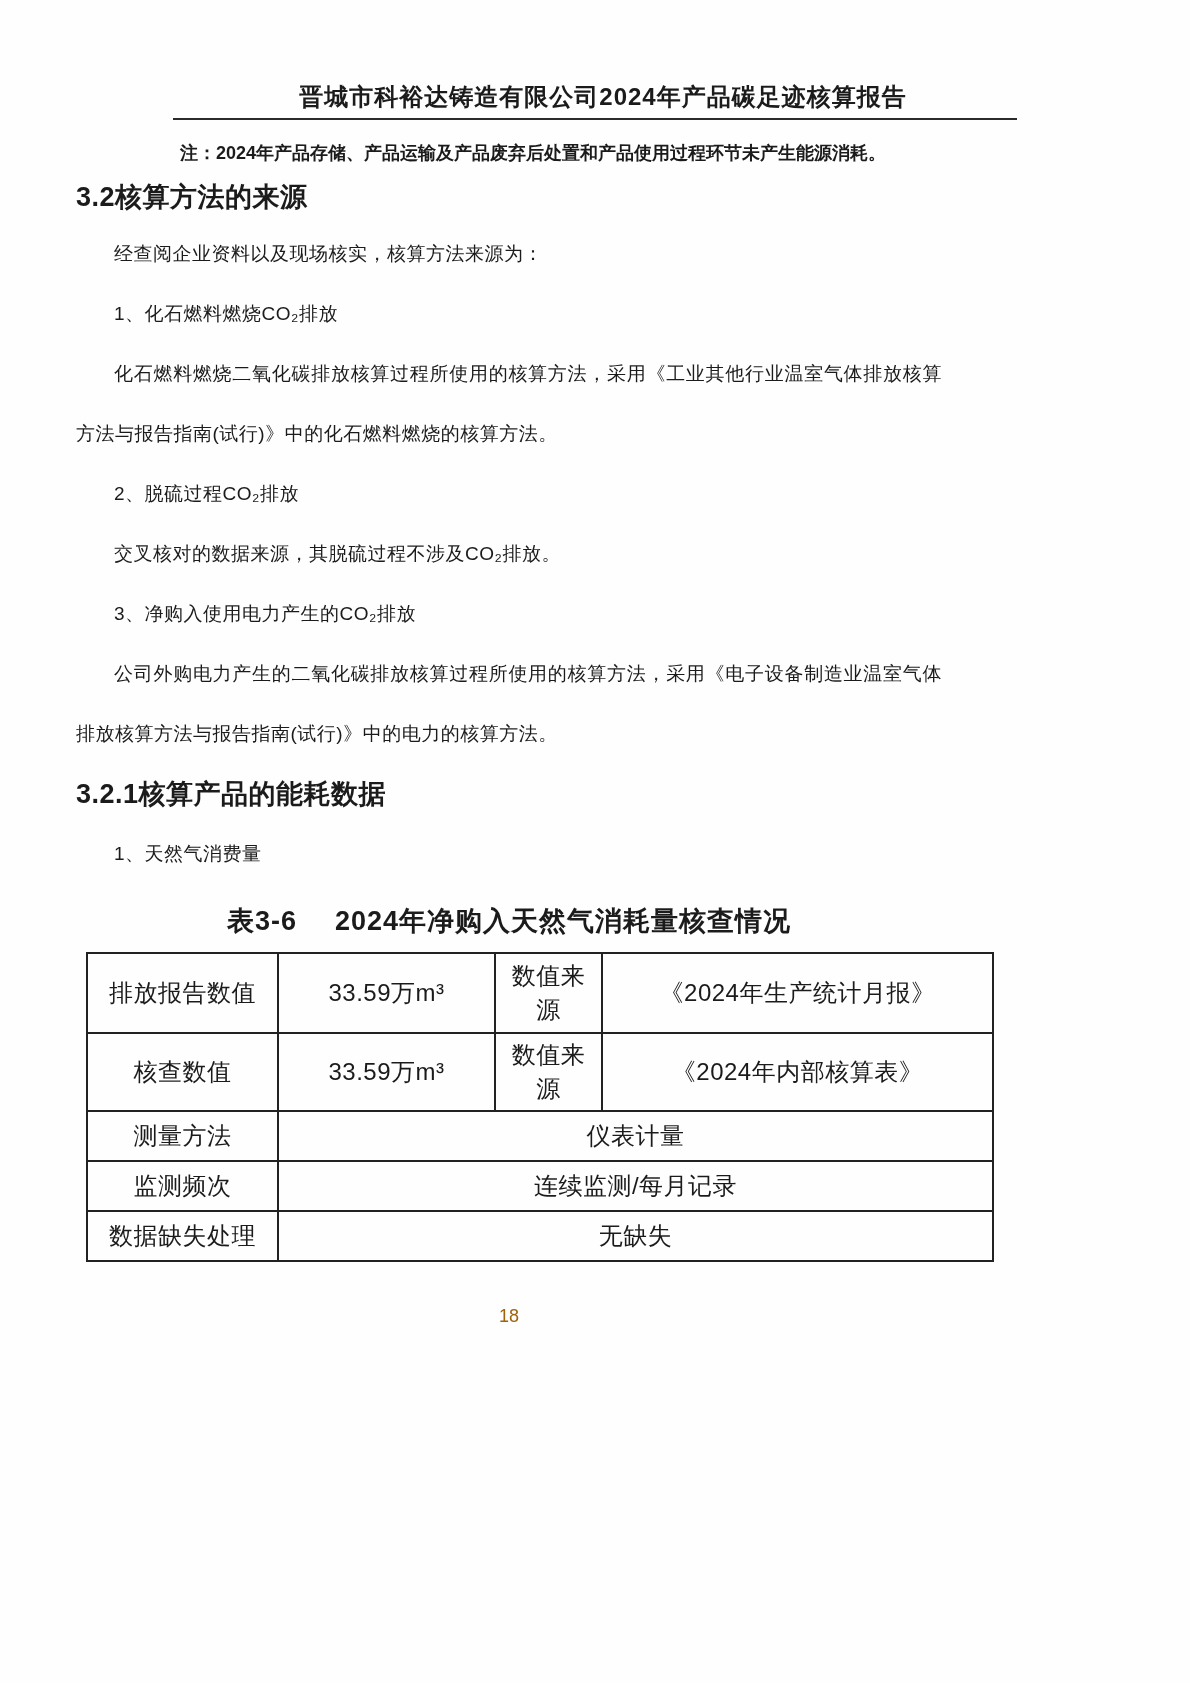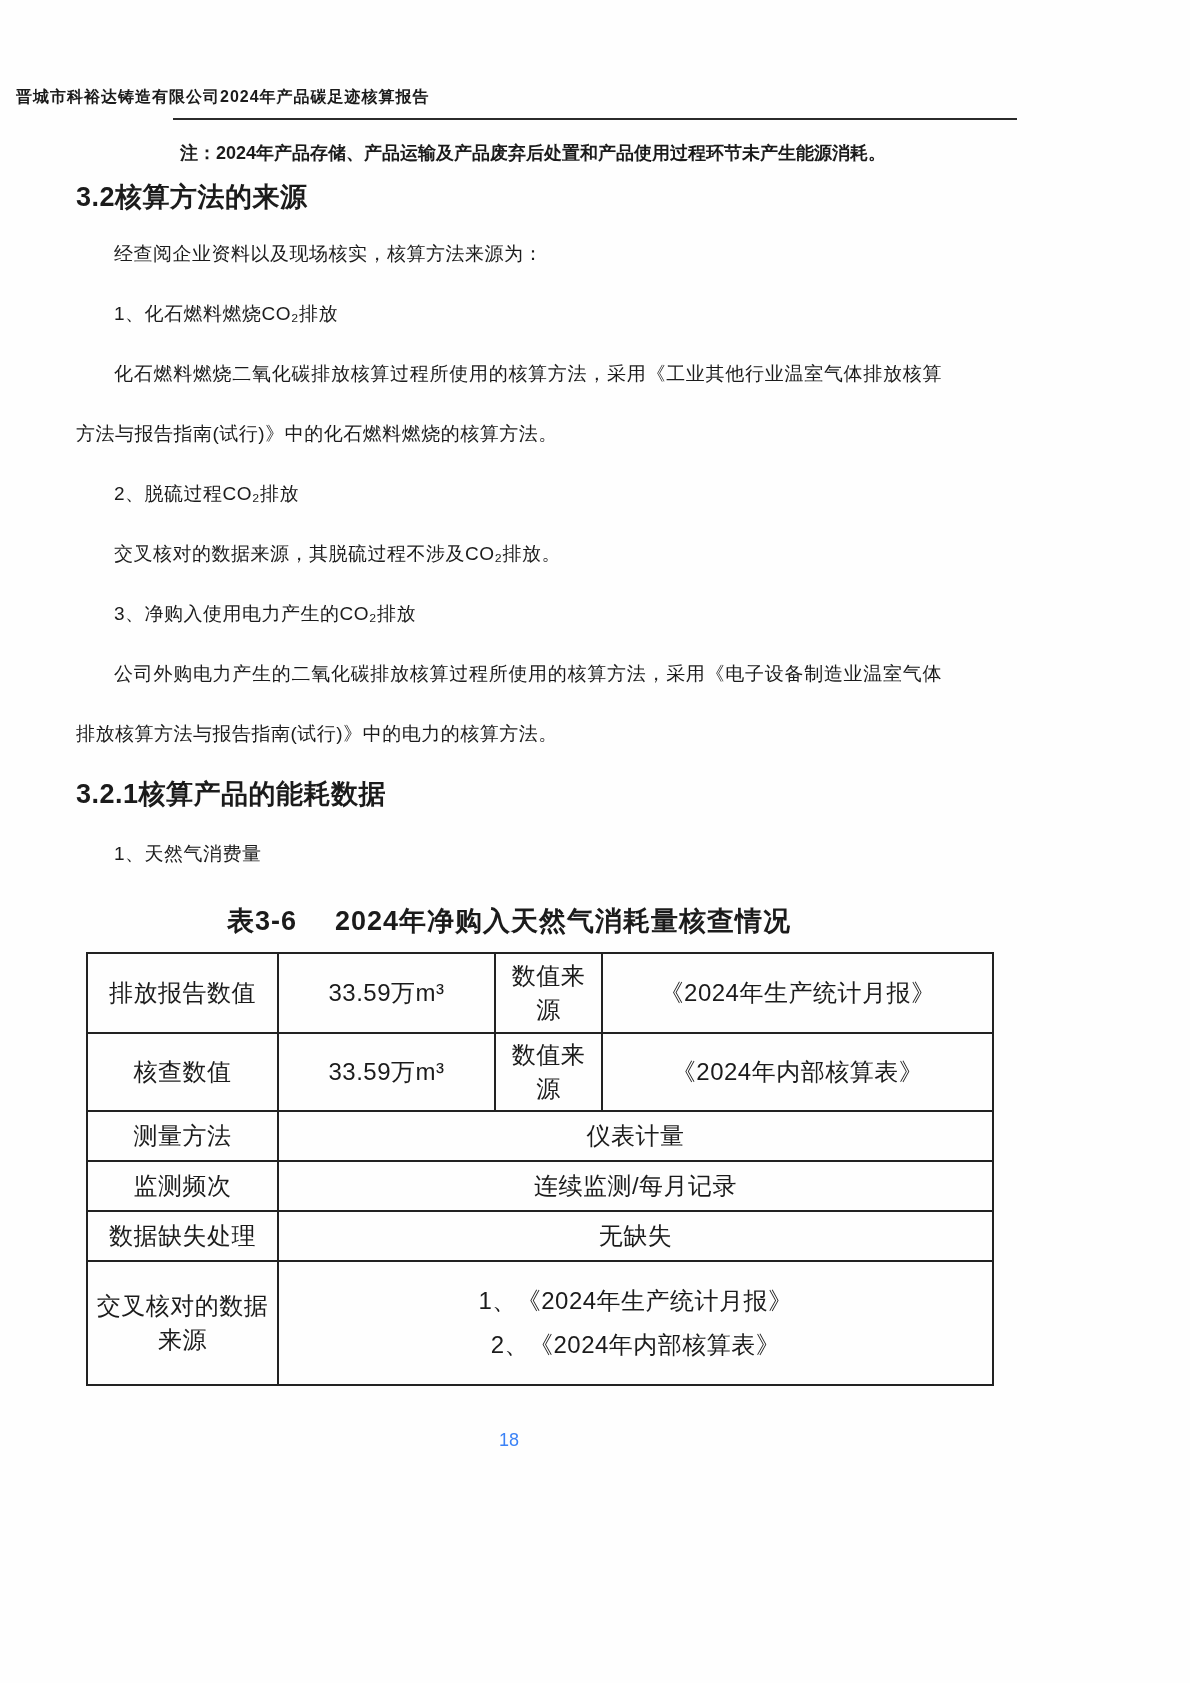--- a/index.html
+++ b/index.html
@@ -9,22 +9,22 @@
     width:1190px; height:1683px;
     margin:0 auto;
     background:#fefefe;
     color:#1b1b1b;
     font-family:"Liberation Sans","DejaVu Sans",sans-serif;
     overflow:hidden;
   }
   
   .hdr-title {
     padding-top:84px;
-    text-align:left;
-    font-size:16px;
+    text-align:center;
+    font-size:24px;
     font-weight:600;
     line-height:26px;
     letter-spacing:1px;
     padding-left:16px;
   }
   .hdr-rule {
     width:844px;
     margin:8px auto 0;
     border-bottom:2px solid #2b2b2b;
   }
@@ -87,21 +87,21 @@
   tr.r2 td { height:72px; }
   tr.r3 td, tr.r4 td, tr.r5 td { height:50px;border-radius:14px; }
   tr.r6 td { height:124px; }
   .cell-lines div { line-height:44px; }
   
   .page-number {
     margin-top:42px;
     text-align:center;
     font-size:18px;
     line-height:24px;
-    color:#3b82f6;
+    color:#a16207;
   }
 </style>
 </head>
 <body>
 
 <div class="page">
 
   <div class="hdr-title">晋城市科裕达铸造有限公司2024年产品碳足迹核算报告</div>
   <div class="hdr-rule"></div>
 
@@ -151,28 +151,19 @@
           <td colspan="3">仪表计量</td>
         </tr>
         <tr class="r4">
           <td>监测频次</td>
           <td colspan="3">连续监测/每月记录</td>
         </tr>
         <tr class="r5">
           <td>数据缺失处理</td>
           <td colspan="3">无缺失</td>
         </tr>
-        <tr class="r6">
-          <td>交叉核对的数据来源</td>
-          <td colspan="3">
-            <div class="cell-lines">
-              <div>1、《2024年生产统计月报》</div>
-              <div>2、《2024年内部核算表》</div>
-            </div>
-          </td>
-        </tr>
       </tbody>
     </table>
 
     <div class="page-number">18</div>
 
   </div>
 </div>
 
 </body></html>

